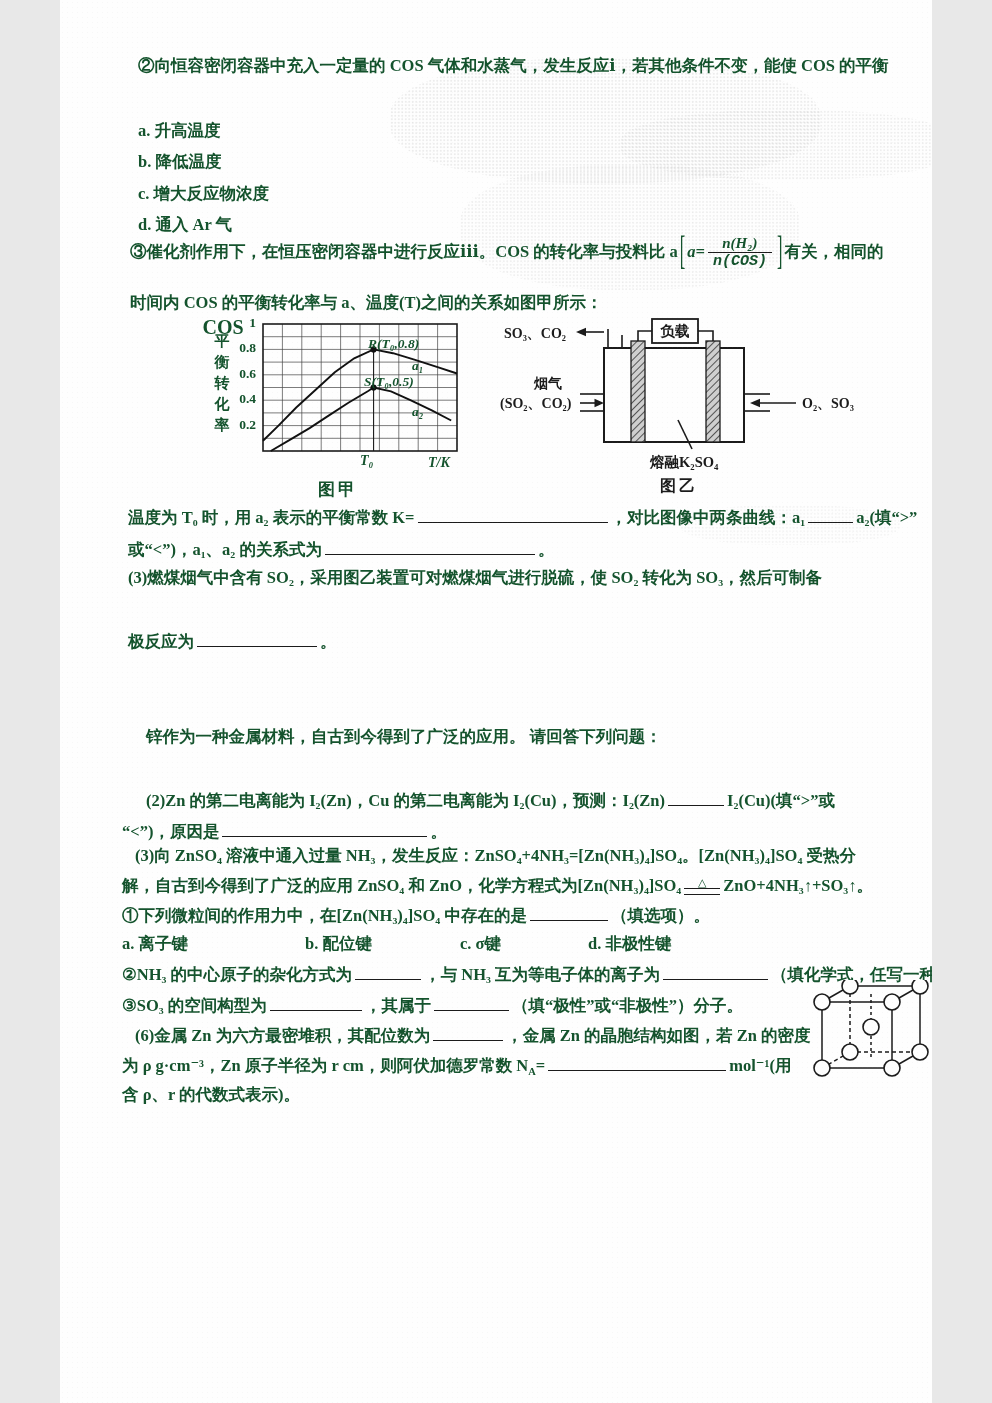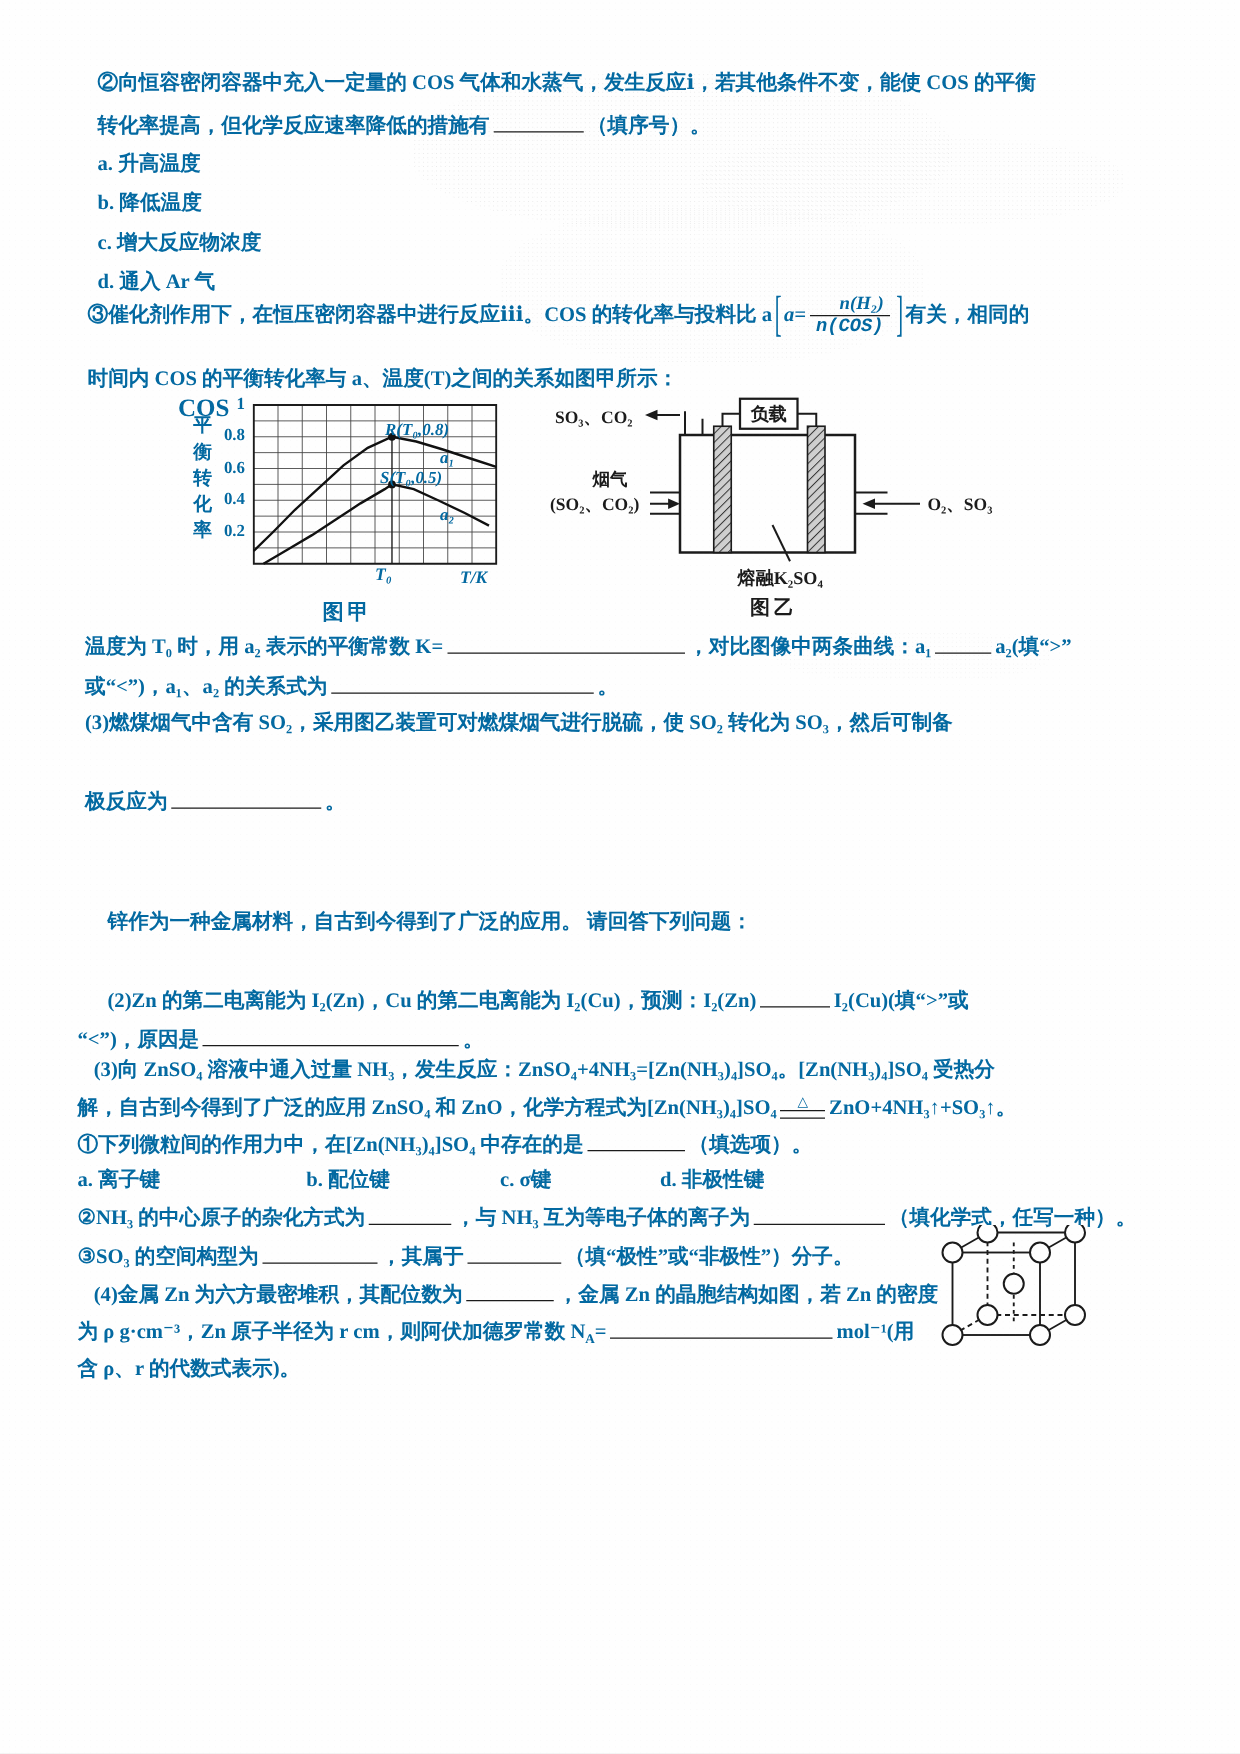--- a/index.html
+++ b/index.html
@@ -1,24 +1,24 @@
 <!DOCTYPE html>
 <html><head>
 <meta charset="utf-8">
 <style>
   html,body{margin:0;padding:0;background:#e8e8e8;}
-  .page{position:relative;width:992px;height:1403px;background:#fefefe;margin:0 auto;
-        font-family:"Liberation Serif","DejaVu Serif",serif;color:#0369a1;font-weight:600;
+  .page{position:relative;width:872px;height:1403px;background:#fefefe;margin:0 auto;
+        font-family:"Liberation Serif","DejaVu Serif",serif;color:#14532d;font-weight:600;
         overflow:hidden;}
   .page::after{content:"";position:absolute;inset:0;pointer-events:none;
         background-image:radial-gradient(#777 0.4px,transparent 0.5px);background-size:5px 5px;opacity:.05;}
   .ln{position:absolute;white-space:nowrap;font-size:16.5px;line-height:1.35;}
   .flexln{display:flex;align-items:center;}
   .bk{display:inline-block;border-bottom:1.6px solid #1b1b1b;height:1em;vertical-align:baseline;margin:0 3px;}
-  .frac{display:inline-flex;flex-direction:column;align-items:flex-end;margin:1px 3px;font-size:15px;font-style:italic;}
+  .frac{display:inline-flex;flex-direction:column;align-items:center;margin:1px 3px;font-size:15px;font-style:italic;}
   .frac .num{padding:0 5px;line-height:1.2;}
   .frac .den{border-top:1.6px solid #1b1b1b;padding:0 5px;line-height:1.2;font-family:Liberation Mono, monospace;}
   .bigbr{display:inline-block;transform:scaleY(2.4);margin:0 2px;font-weight:400;}
   .heq{display:inline-flex;flex-direction:column;align-items:center;vertical-align:-5px;margin:0 3px;}
   .heq-d{font-size:11px;line-height:9px;}
   .heq-line{width:36px;height:5px;border-top:1.6px solid #1b1b1b;border-bottom:1.6px solid #1b1b1b;margin-top:1px;}
   .noise{position:absolute;pointer-events:none;border-radius:45%;
         background-image:radial-gradient(#555 .6px,transparent .7px);background-size:3.5px 3.5px;filter:blur(.3px);}
   
   #figa{position:absolute;left:140px;top:318px;width:330px;height:190px;}
@@ -40,23 +40,20 @@
 <body>
 
 <div class="page">
 
   <div class="noise" style="left:330px;top:58px;width:430px;height:125px;opacity:.13"></div>
   <div class="noise" style="left:400px;top:165px;width:340px;height:125px;opacity:.10"></div>
   <div class="noise" style="left:560px;top:110px;width:340px;height:70px;opacity:.11"></div>
   <div class="noise" style="left:620px;top:505px;width:220px;height:40px;opacity:.07"></div>
 
   <div class="ln" style="left:78px;top:55px">②向恒容密闭容器中充入一定量的 COS 气体和水蒸气，发生反应ⅰ，若其他条件不变，能使 COS 的平衡</div>
-  <div class="ln" style="left:78px;top:88px">
-    <span>转化率提高，但化学反应速率降低的措施有</span><span class="bk" style="width:72px"></span><span>（填序号）。</span>
-  </div>
   <div class="ln" style="left:78px;top:120px">a. 升高温度</div>
   <div class="ln" style="left:78px;top:151px">b. 降低温度</div>
   <div class="ln" style="left:78px;top:183px">c. 增大反应物浓度</div>
   <div class="ln" style="left:78px;top:214px">d. 通入 Ar 气</div>
 
   <div class="ln flexln" style="left:70px;top:228px;height:48px">
     <span>③催化剂作用下，在恒压密闭容器中进行反应ⅲ。COS 的转化率与投料比 a</span>
       <span class="bigbr">[</span>
       <span style="font-style:italic">a=</span>
       <span class="frac">
@@ -195,21 +192,21 @@
   <div class="ln" style="left:245px;top:933px">b. 配位键</div>
   <div class="ln" style="left:400px;top:933px">c. σ键</div>
   <div class="ln" style="left:528px;top:933px">d. 非极性键</div>
   <div class="ln" style="left:62px;top:993px">
     <span>③SO₃ 的空间构型为</span><span class="bk" style="width:92px"></span><span>，其属于</span><span class="bk" style="width:75px"></span><span>（填“极性”或“非极性”）分子。</span>
   </div>
   <div class="ln" style="left:62px;top:962px">
     <span>②NH₃ 的中心原子的杂化方式为</span><span class="bk" style="width:66px"></span><span>，与 NH₃ 互为等电子体的离子为</span><span class="bk" style="width:105px"></span><span>（填化学式，任写一种）。</span>
   </div>
   <div class="ln" style="left:75px;top:1023px">
-    <span>(4)金属 Zn 为六方最密堆积，其配位数为</span><span class="bk" style="width:70px"></span><span>，金属 Zn 的晶胞结构如图，若 Zn 的密度</span>
+    <span>(6)金属 Zn 为六方最密堆积，其配位数为</span><span class="bk" style="width:70px"></span><span>，金属 Zn 的晶胞结构如图，若 Zn 的密度</span>
   </div>
   <div class="ln" style="left:62px;top:1053px">
     <span>为 ρ g·cm⁻³，Zn 原子半径为 r cm，则阿伏加德罗常数 N</span><sub class="small">A</sub><span>=</span><span class="bk" style="width:178px"></span><span>mol⁻¹(用</span>
   </div>
   <div class="ln" style="left:62px;top:1084px">含 ρ、r 的代数式表示)。</div>
 
   <svg id="figc" viewBox="0 0 125 100">
     <g stroke="#1b1b1b" stroke-width="1.5" fill="none">
       <rect x="12" y="22" width="70" height="66"></rect>
       <line x1="40" y1="6" x2="110" y2="6"></line>

